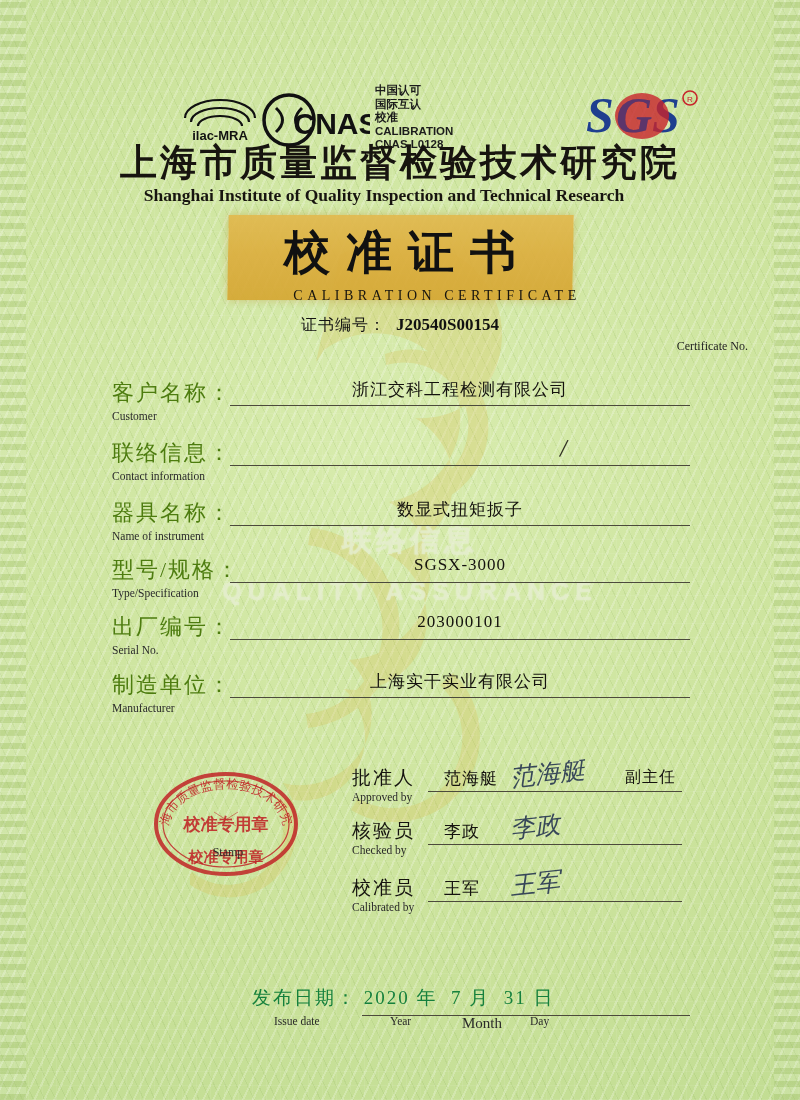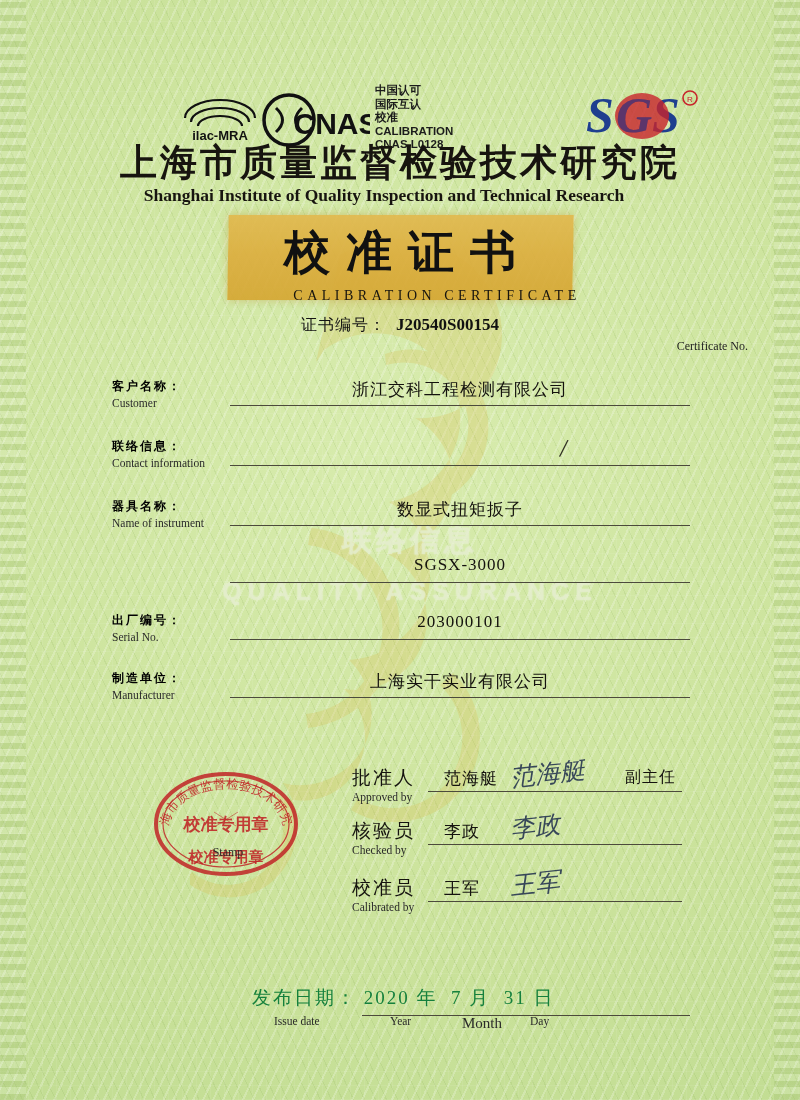--- a/index.html
+++ b/index.html
@@ -89,21 +89,21 @@
   
   #cert-row{position:absolute;top:315px;left:0;width:800px;text-align:center;}
   #cert-cn{font-size:16px;letter-spacing:1px;color:#141414;}
   #cert-no{font-family:"Liberation Serif",serif;font-size:17px;font-weight:bold;color:#111;margin-left:10px;}
   #cert-en{position:absolute;top:339px;left:0;width:800px;text-align:right;font-size:12px;color:#222;}
   #cert-en span{position:relative;left:-52px;}
 
   
   .field{position:absolute;left:112px;width:578px;height:58px;}
   .f-label{position:absolute;left:0;top:0;width:150px;}
-  .f-cn{font-size:12px;letter-spacing:2px;color:#000000;white-space:nowrap;font-weight:bold;}
+  .f-cn{font-size:22px;letter-spacing:2px;color:#4d7c0f;white-space:nowrap;}
   .f-en{font-size:11.5px;color:#2a2a2a;margin-top:2px;font-family:"Liberation Serif",serif;}
   .f-line{position:absolute;left:118px;right:0;top:27px;border-bottom:1.3px solid #4c4a3c;}
   .f-val{position:absolute;left:118px;right:0;top:0;text-align:center;
          font-size:17px;color:#14120e;letter-spacing:1px;}
 
   #fld-customer{top:378px;}
   #fld-contact{top:438px;}
   #fld-instrument{top:498px;}
   #fld-type{top:555px;}
   #fld-serial{top:612px;}
@@ -246,20 +246,24 @@
   <div class="field" id="fld-instrument">
     <div class="f-label">
       <div class="f-cn">器具名称：</div>
       <div class="f-en">Name of instrument</div>
     </div>
     <div class="f-val">数显式扭矩扳子</div>
     <div class="f-line"></div>
   </div>
 
   <div class="field" id="fld-type">
+    <div class="f-label">
+      <div class="f-cn">型号/规格：</div>
+      <div class="f-en">Type/Specification</div>
+    </div>
     <div class="f-val">SGSX-3000</div>
     <div class="f-line"></div>
   </div>
 
   <div class="field" id="fld-serial">
     <div class="f-label">
       <div class="f-cn">出厂编号：</div>
       <div class="f-en">Serial No.</div>
     </div>
     <div class="f-val">203000101</div>

